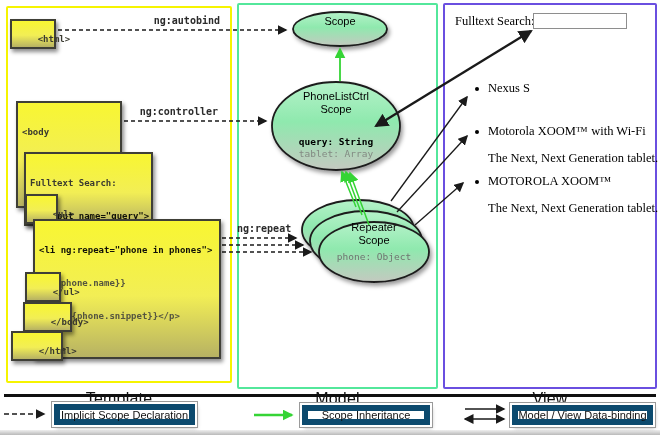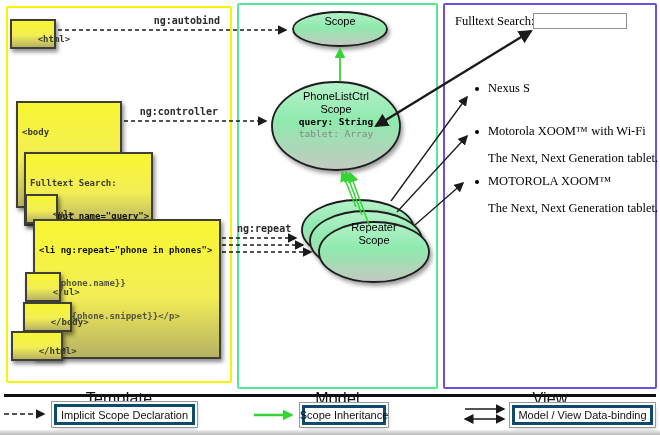--- a/index.html
+++ b/index.html
@@ -21,21 +21,21 @@
   .scope-text{position:absolute;text-align:center;z-index:4;color:#000;}
   .scope-text .t{font-size:11px;line-height:13px;font-family:"Liberation Sans",sans-serif;}
   .scope-text .p{font-family:"DejaVu Sans Mono","Liberation Mono",monospace;
                  font-size:9.5px;line-height:12px;}
   .p.bold{font-weight:bold;color:#000;}
   .p.gray{color:#838a83;}
   .serif{font-family:"Liberation Serif",serif;font-size:12.5px;color:#000;
          position:absolute;white-space:nowrap;z-index:3;}
   .bullet{position:absolute;width:4px;height:4px;border-radius:50%;background:#000;z-index:3;}
   .legend-box{position:absolute;box-sizing:border-box;background:#fff;
-              border:3px solid #0c4a6e;
+              border:6px solid #0c4a6e;
               box-shadow:0 0 0 2px #fff,0 0 0 3px #9a9a9a,2px 3px 4px rgba(0,0,0,.3);
               font-size:11px;color:#111;text-align:center;z-index:3;
               display:flex;align-items:center;justify-content:center;white-space:nowrap;}
   .search-input{position:absolute;box-sizing:border-box;border:1.5px solid #8e8e8e;
                 background:#fff;z-index:3;font-size:11px;padding:0 3px;
                 font-family:"Liberation Serif",serif;}
   #overlay{position:absolute;left:0;top:0;z-index:2;}
   .sep{position:absolute;background:#101010;z-index:1;}
   .bottom-strip{position:absolute;left:0;top:430px;width:660px;height:5px;
                 background:linear-gradient(#efefef,#b9b9b9);z-index:0;}
@@ -147,41 +147,42 @@
   <div class="elabel" style="left:140px;top:15px;width:80px;text-align:right;">ng:autobind</div>
   <div class="elabel" style="left:135px;top:106px;width:83px;text-align:right;">ng:controller</div>
   <div class="elabel" style="left:237px;top:223px;">ng:repeat</div>
 
   <div class="scope-text" style="left:294px;top:15px;width:92px;">
     <div class="t">Scope</div>
   </div>
   <div class="scope-text" style="left:272px;top:90px;width:128px;">
     <div class="t">PhoneListCtrl</div>
     <div class="t">Scope</div>
-    <div class="p bold" style="margin-top:0;">query: String</div>
+    <div class="p bold" style="margin-top:20px;">query: String</div>
     <div class="p gray">tablet: Array</div>
   </div>
   <div class="scope-text" style="left:319px;top:221px;width:110px;">
     <div class="t">Repeater</div>
     <div class="t">Scope</div>
+    <div class="p gray" style="margin-top:4px;color:#6e7570;">phone: Object</div>
   </div>
 
   <div class="serif" style="left:455px;top:14px;">Fulltext Search:</div>
   <input class="search-input" style="left: 533px; top: 13px; width: 94px; height: 16px;" value="">
 
   <div class="bullet" style="left:475px;top:87px;"></div>
   <div class="serif" style="left:488px;top:81px;">Nexus S</div>
 
   <div class="bullet" style="left:475px;top:130px;"></div>
   <div class="serif" style="left:488px;top:124px;">Motorola XOOM™ with Wi-Fi</div>
   <div class="serif" style="left:488px;top:151px;">The Next, Next Generation tablet.</div>
 
   <div class="bullet" style="left:475px;top:180px;"></div>
   <div class="serif" style="left:488px;top:174px;">MOTOROLA XOOM™</div>
   <div class="serif" style="left:488px;top:201px;">The Next, Next Generation tablet.</div>
 
   <div class="sep" style="left:4px;top:394px;width:652px;height:3px;"></div>
   <div class="legend-box" style="left:54px;top:404px;width:141px;height:21px;">Implicit Scope Declaration</div>
-  <div class="legend-box" style="left:302px;top:405px;width:84px;height:20px;">Scope Inheritance</div>
+  <div class="legend-box" style="left:302px;top:405px;width:128px;height:20px;">Scope Inheritance</div>
   <div class="legend-box" style="left:512px;top:405px;width:141px;height:20px;">Model / View Data-binding</div>
 
   <div class="bottom-strip"></div>
 </div>
 
 </body></html>

